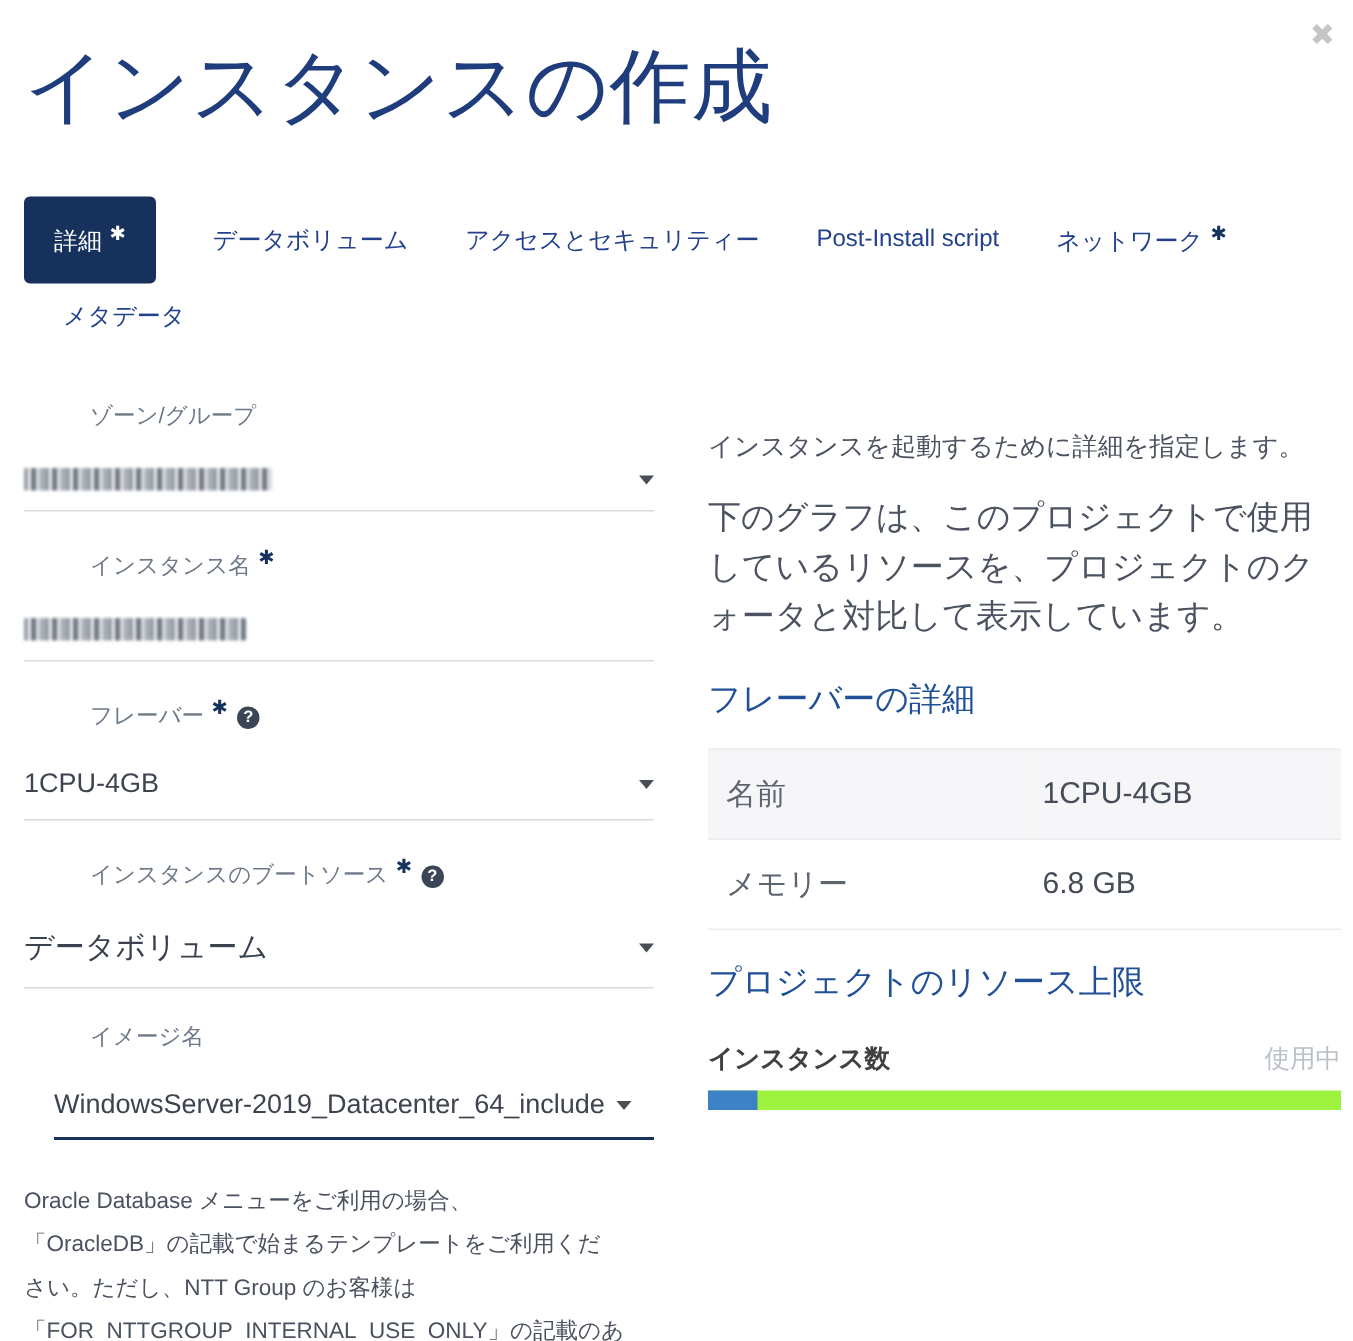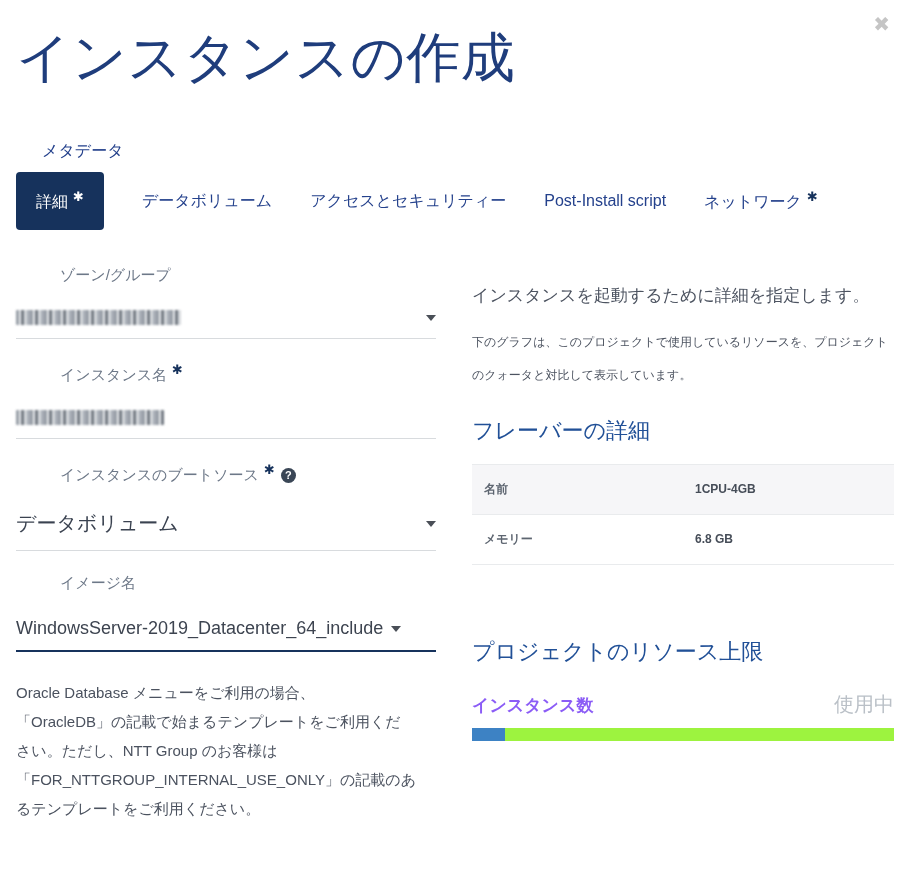--- a/index.html
+++ b/index.html
@@ -32,63 +32,63 @@
   .f-label { display:block; font-size:15px; color:#6d7888; margin-bottom:25px;margin-left:44px; }
   .f-label .ast { color:#16325c; font-size:13px; }
   .help-q { display:inline-block; width:15px; height:15px; border-radius:50%; background:#3a4656; color:#fff;
             font-size:11px; line-height:15px; text-align:center; margin-left:6px; vertical-align:1px; font-weight:bold; cursor:pointer; }
   .sel-row { display:flex; justify-content:space-between; align-items:center; padding-bottom:13px;
              border-bottom:1px solid #d8dbde; cursor:pointer; }
   .sel-val { font-size:18px; color:#3d4450; }
   .sel-val.big { font-size:20px; color:#3a4250; }
   .caret { width:0; height:0; border-left:5px solid transparent; border-right:5px solid transparent;
            border-top:6px solid #4a4f57; flex:none; }
-  .sel-row.image { justify-content:flex-start; border-bottom:2px solid #16325c; padding-bottom:11px; }
+  .sel-row.image { justify-content:flex-start; border-bottom:2px solid #16325c; padding-bottom:11px;margin-left:20px; }
   .sel-row.image .caret { margin-left:8px; }
   .redacted { display:inline-block; width:165px; height:15px; border-radius:1px; filter:blur(1px); opacity:.85;
               background:repeating-linear-gradient(90deg,#868e98 0 3px,#e8eaec 3px 5px,#5a626d 5px 8px,#cfd3d7 8px 11px,#99a0aa 11px 14px); }
   .redacted.name { width:148px; }
   .note { margin-top:26px; font-size:15px; line-height:29px; color:#4b525f; white-space:pre-line; }
 
   
   .p-intro { font-size:17px; color:#4c5360; line-height:1.6; margin-top:16px; }
-  .p-intro2 { font-size:12px; color:#4c5360; line-height:33px; margin-top:16px; }
+  .p-intro2 { font-size:22px; color:#4c5360; line-height:33px; margin-top:16px; }
   .h-blue { font-size:22px; font-weight:400; color:#215097; }
   .h-flavor { margin:24px 0 18px; }
-  .flavor-table { width:100%; border-collapse:collapse; font-size:12px;font-weight:bold; }
+  .flavor-table { width:100%; border-collapse:collapse; font-size:20px; }
   .flavor-table tr { border-top:1px solid #e9ebed; border-bottom:1px solid #e9ebed; }
   .flavor-table tr:nth-child(odd) { background:#f6f6f8; }
   .flavor-table td { padding:16px 12px; }
   .flavor-table td.lbl { color:#5d6570; width:50%; }
   .flavor-table td.val { color:#464d58; }
-  .h-limits { margin-top:72px; }
+  .h-limits { margin-top:20px; }
   .limit-row { display:flex; justify-content:space-between; align-items:baseline; margin-top:24px; }
-  .limit-name { font-size:17px; font-weight:bold; color:#8b5cf6; }
-  .limit-inuse { font-size:20px; color:#bac0c7;text-align:center; }
+  .limit-name { font-size:17px; font-weight:bold; color:#404040; }
+  .limit-inuse { font-size:17px; color:#bac0c7;text-align:center; }
   .progress { margin-top:10px; width:100%; height:13px; background:#9df33f; }
   .progress .used { height:100%; background:#3d82c4; }
 </style>
 </head>
 <body>
 
 <div class="wrap">
 
   <div class="close-x">✖</div>
   <h1 class="title">インスタンスの作成</h1>
 
   <div class="tabs">
-    <div class="tabs-row tabs-row2">
-      <div class="tab">メタデータ</div>
-    </div>
     <div class="tabs-row">
       <div class="tab active"><span>詳細</span><span class="ast">✱</span></div>
       <div class="tab">データボリューム</div>
       <div class="tab">アクセスとセキュリティー</div>
       <div class="tab">Post-Install script</div>
       <div class="tab"><span>ネットワーク</span><span class="ast">✱</span></div>
+    </div>
+    <div class="tabs-row tabs-row2">
+      <div class="tab">メタデータ</div>
     </div>
   </div>
 
   <div class="main">
     <div class="col-left">
 
       <div class="group">
         <span class="f-label">ゾーン/グループ</span>
         <div class="sel-row">
           <span class="redacted"></span>
@@ -96,20 +96,27 @@
         </div>
       </div>
 
       <div class="group">
         <span class="f-label"><span>インスタンス名</span><span class="ast">✱</span></span>
         <div class="sel-row">
           <span class="redacted name"></span>
         </div>
       </div>
 
+      <div class="group">
+        <span class="f-label"><span>フレーバー</span><span class="ast">✱</span><span class="help-q">?</span></span>
+        <div class="sel-row">
+          <span class="sel-val">1CPU-4GB</span>
+          <span class="caret"></span>
+        </div>
+      </div>
 
       <div class="group">
         <span class="f-label"><span>インスタンスのブートソース</span><span class="ast">✱</span><span class="help-q">?</span></span>
         <div class="sel-row">
           <span class="sel-val big">データボリューム</span>
           <span class="caret"></span>
         </div>
       </div>
 
       <div class="group">

